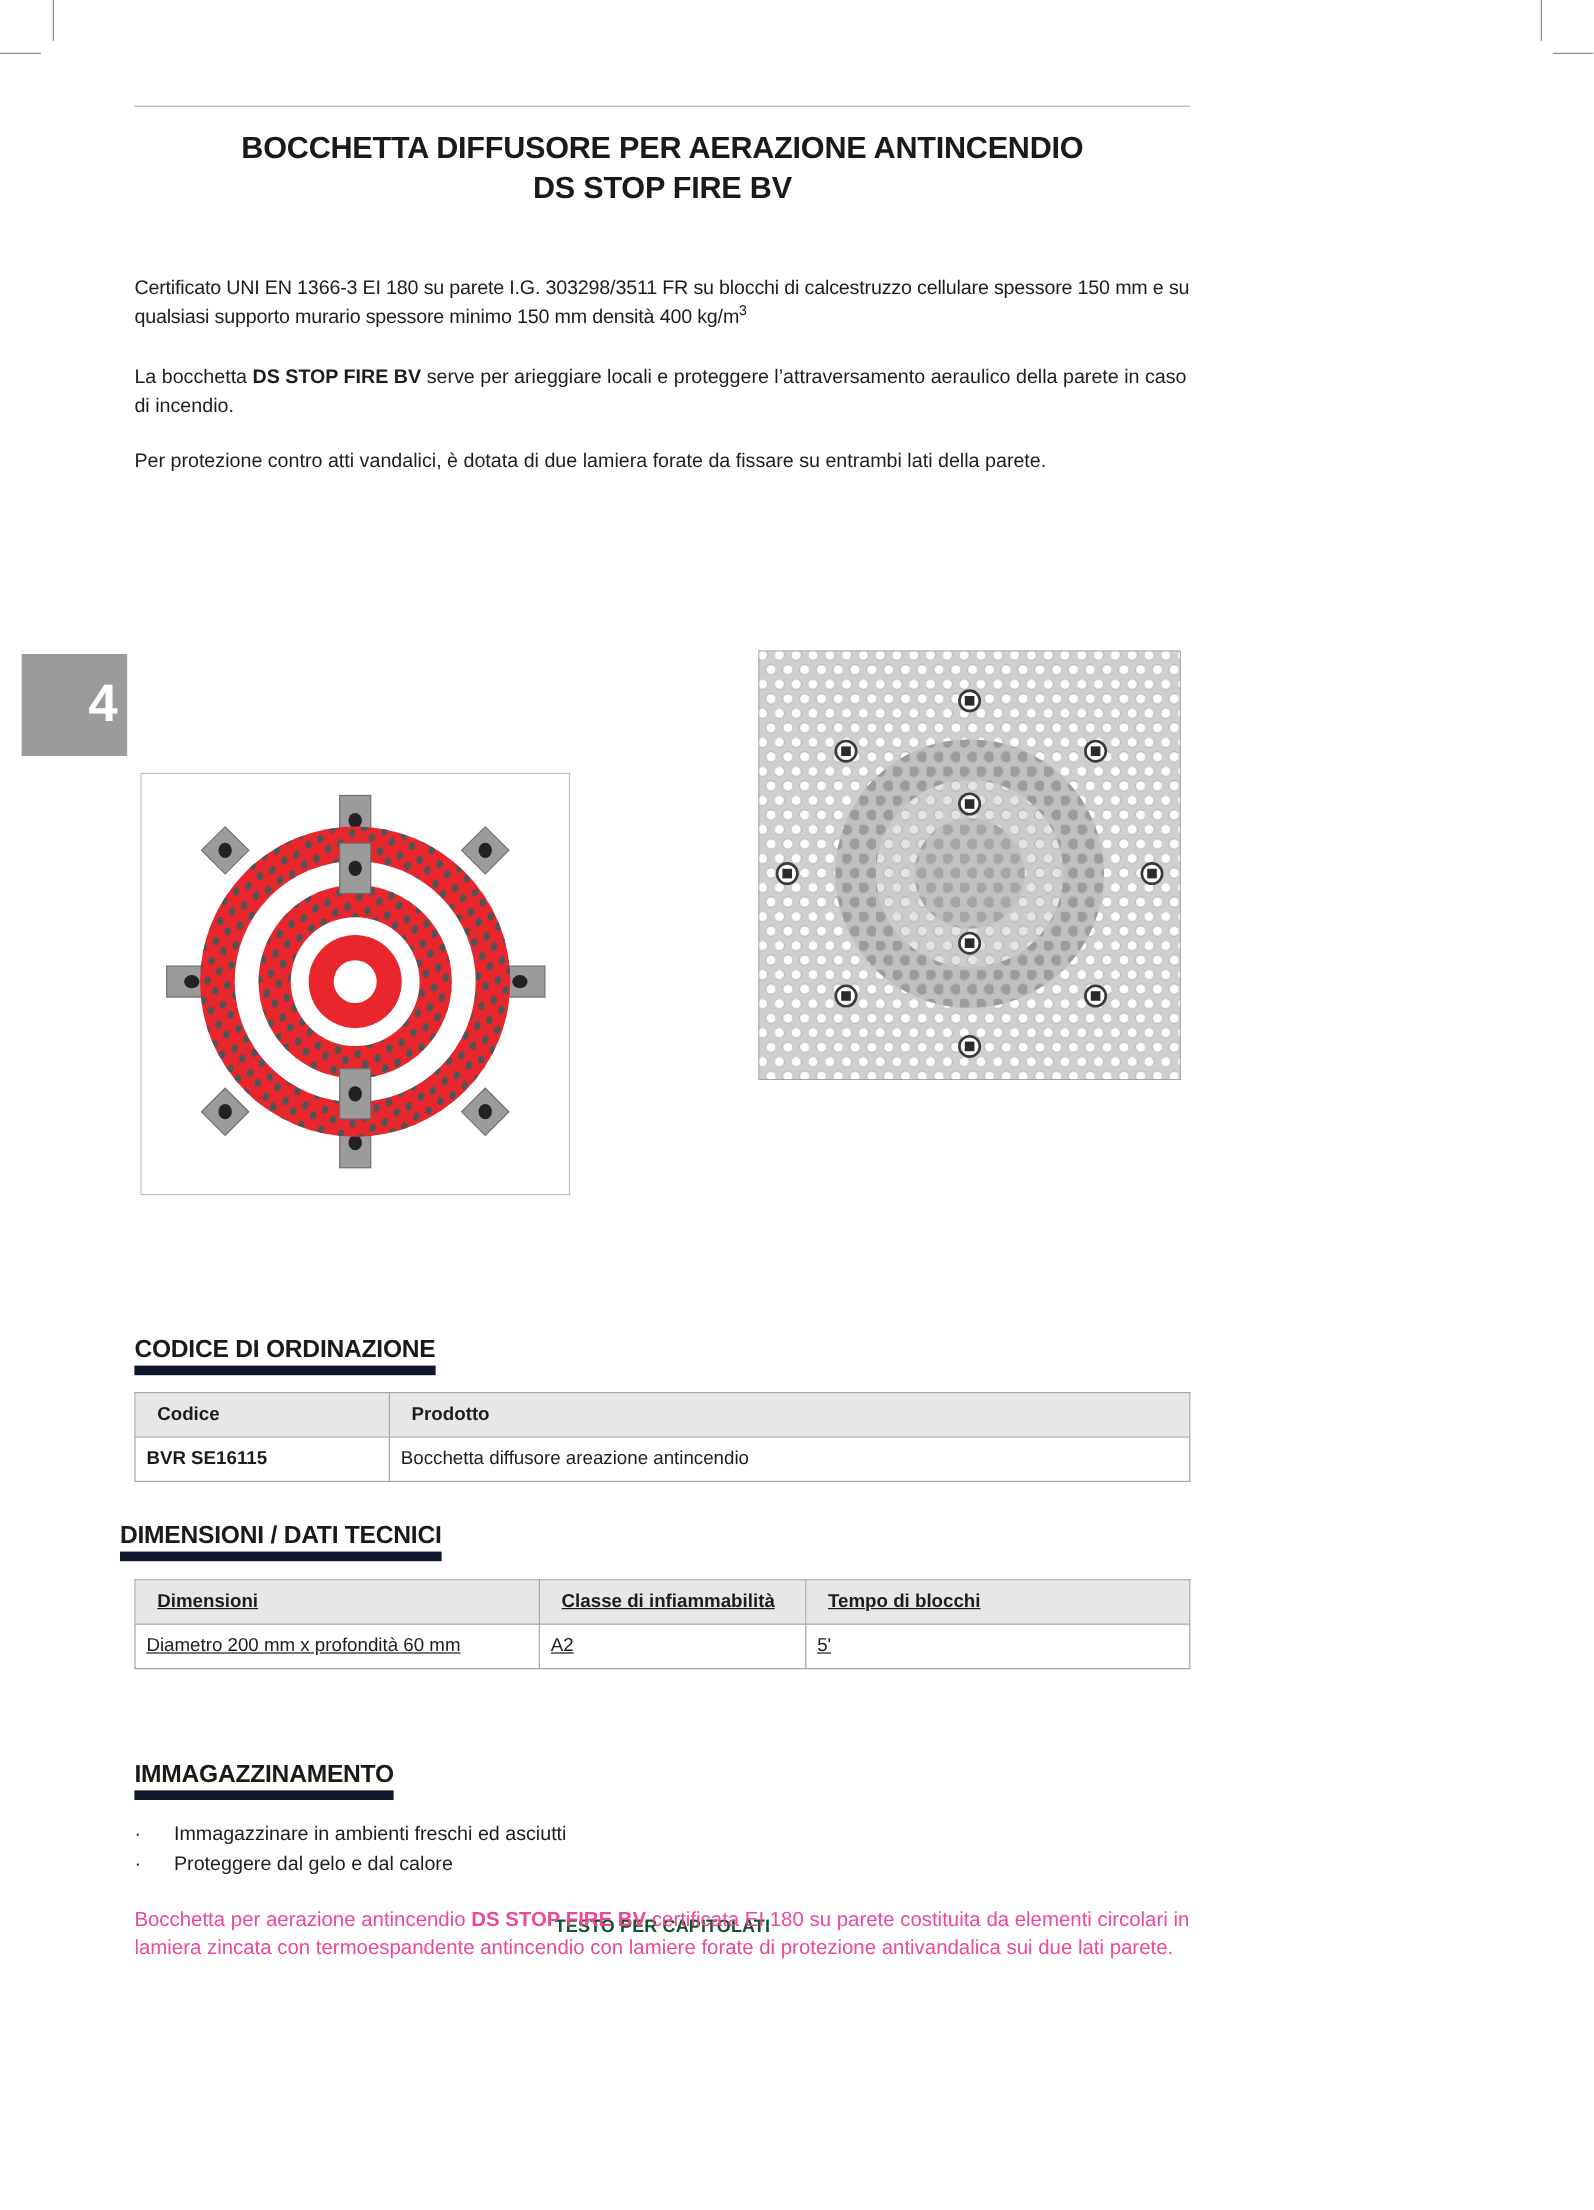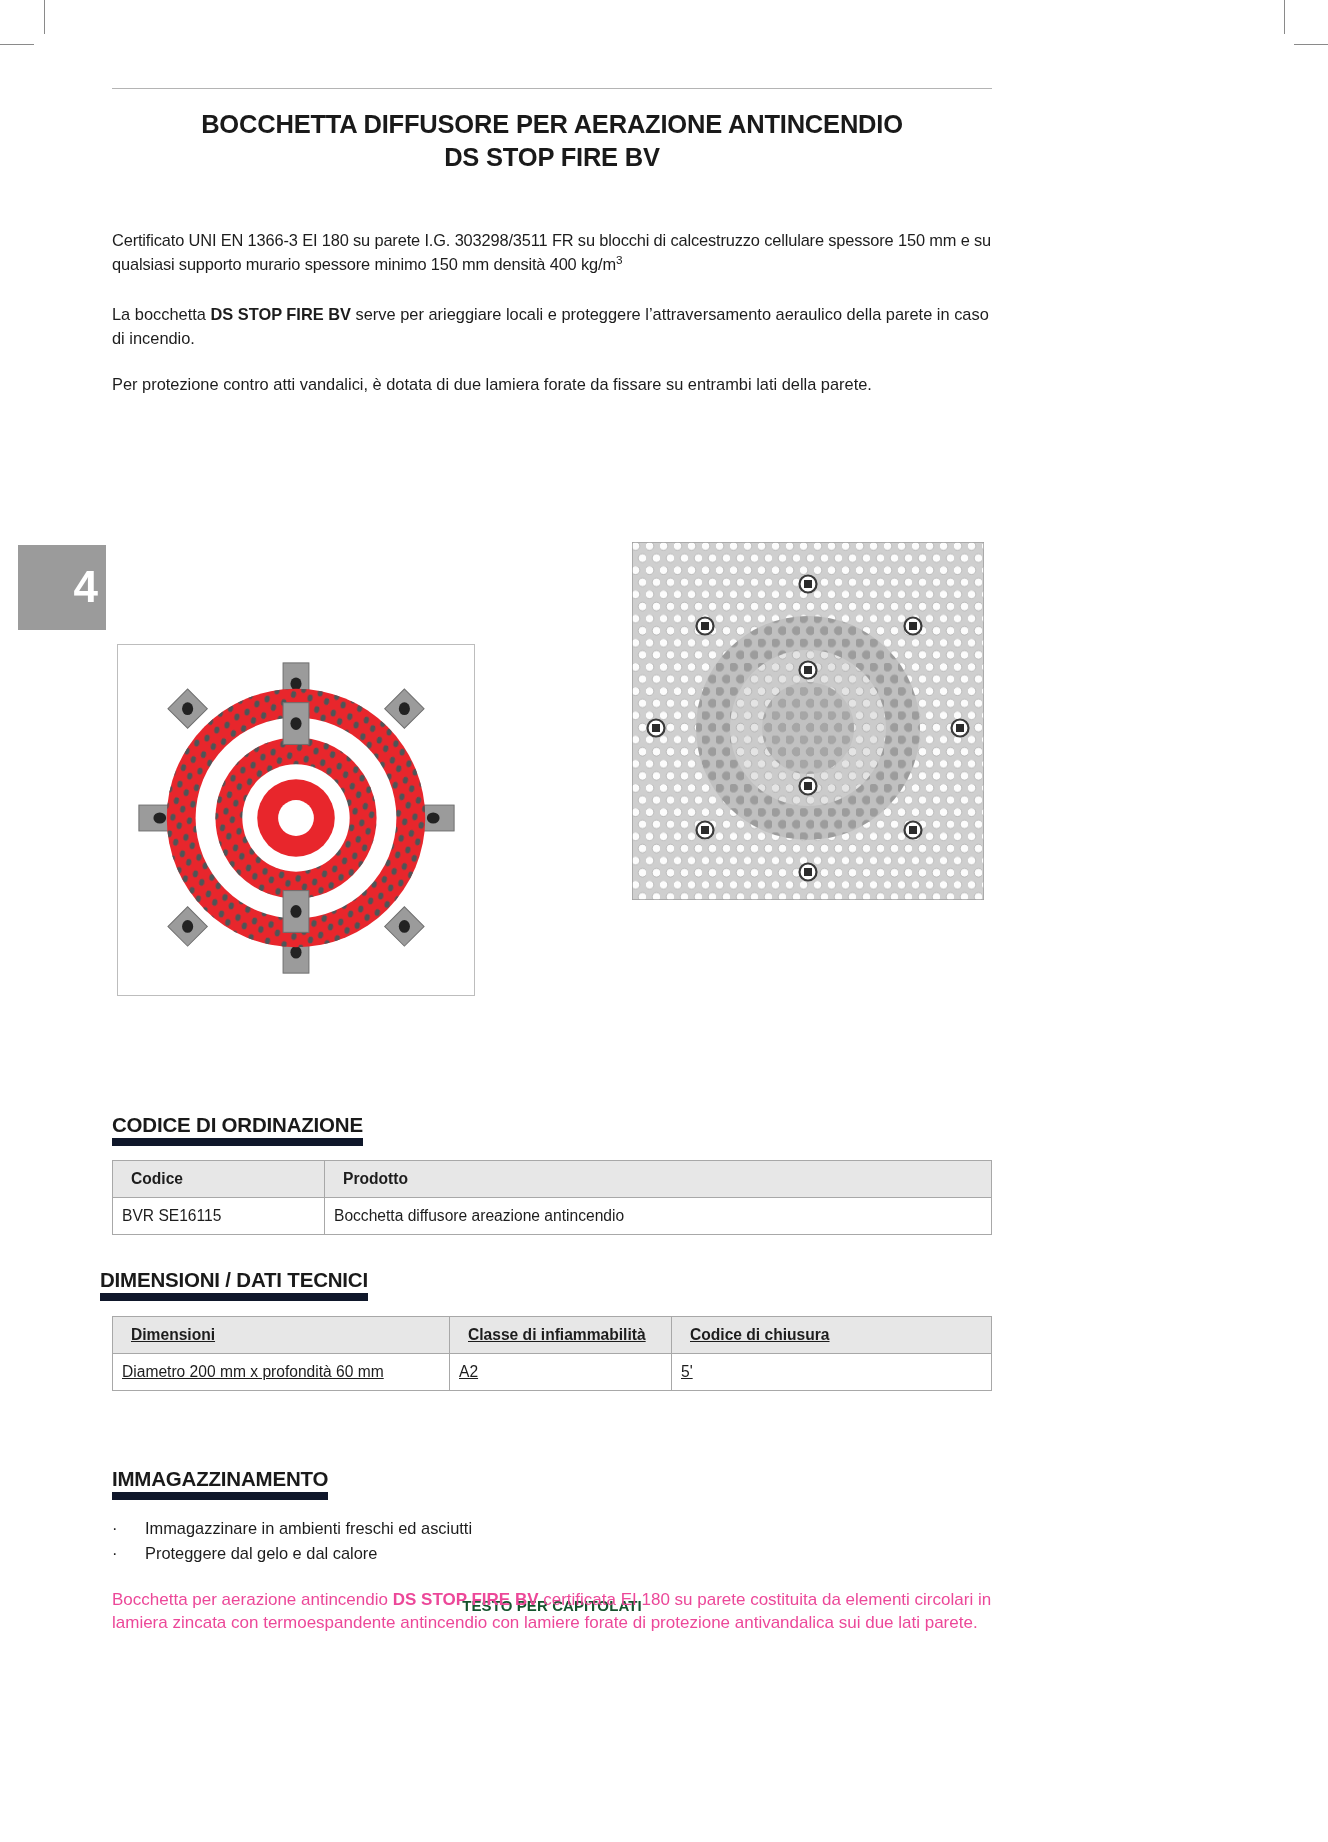--- a/index.html
+++ b/index.html
@@ -150,21 +150,21 @@
     overflow: hidden;
     white-space: nowrap;
   }
   table.dt th {
     background: #e7e7e7;
     font-weight: bold;
     padding-left: 18px;
   }
   #tbl-codice { left: 112px; top: 1160px; }
   #tbl-codice col.c1 { width: 212px; }
-  #tbl-codice td.code { font-weight: normal; margin-left: 16px; }
+  #tbl-codice td.code { font-weight: bold; margin-left: 16px; }
   #tbl-dim { left: 112px; top: 1316px; text-decoration: underline; }
   #tbl-dim col.c1 { width: 337px; }
   #tbl-dim col.c2 { width: 222px; }
 
   
   .bullets {
     position: absolute;
     left: 112px;
     top: 1516px;
     width: 700px;
@@ -366,21 +366,21 @@
   <table class="dt" id="tbl-dim">
     <colgroup>
         <col class="c1">
         <col class="c2">
         <col class="c3">
       </colgroup>
     <thead>
       <tr>
         <th>Dimensioni</th>
         <th>Classe di infiammabilità</th>
-        <th>Codice di chiusura</th>
+        <th>Tempo di blocchi</th>
       </tr>
     </thead>
     <tbody>
       <tr>
         <td>Diametro 200 mm x profondità 60 mm</td>
         <td>A2</td>
         <td>5'</td>
       </tr>
     </tbody>
   </table>

